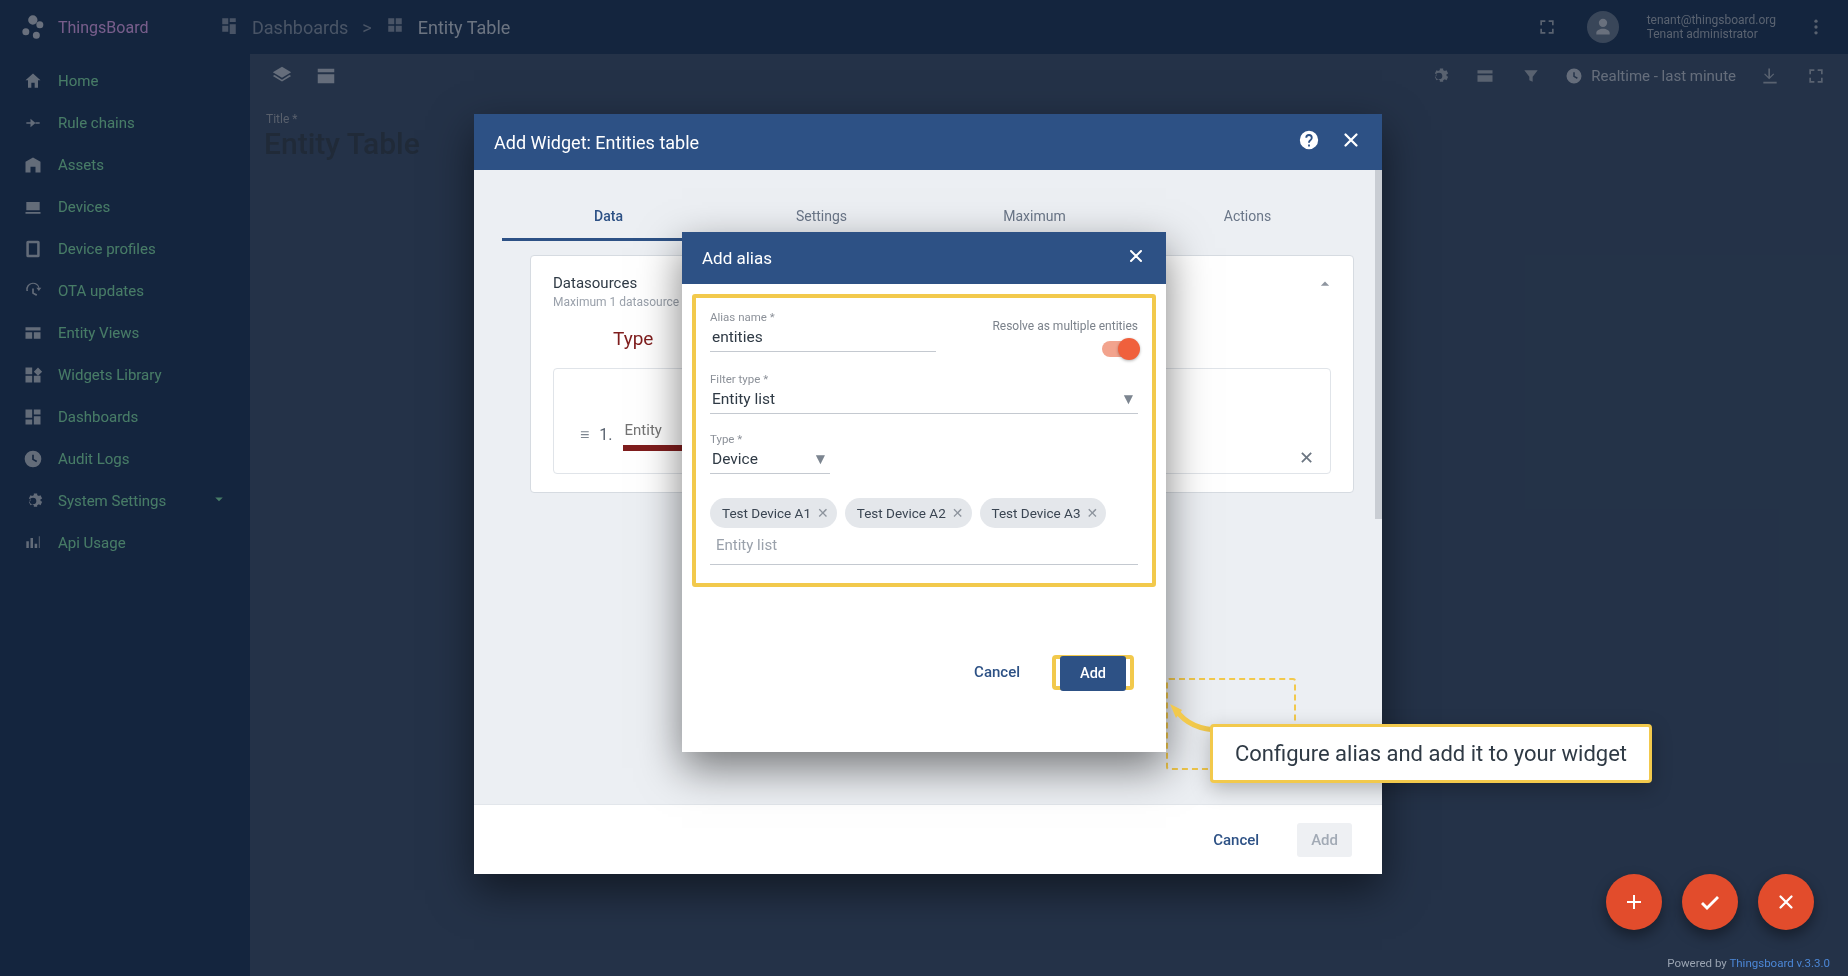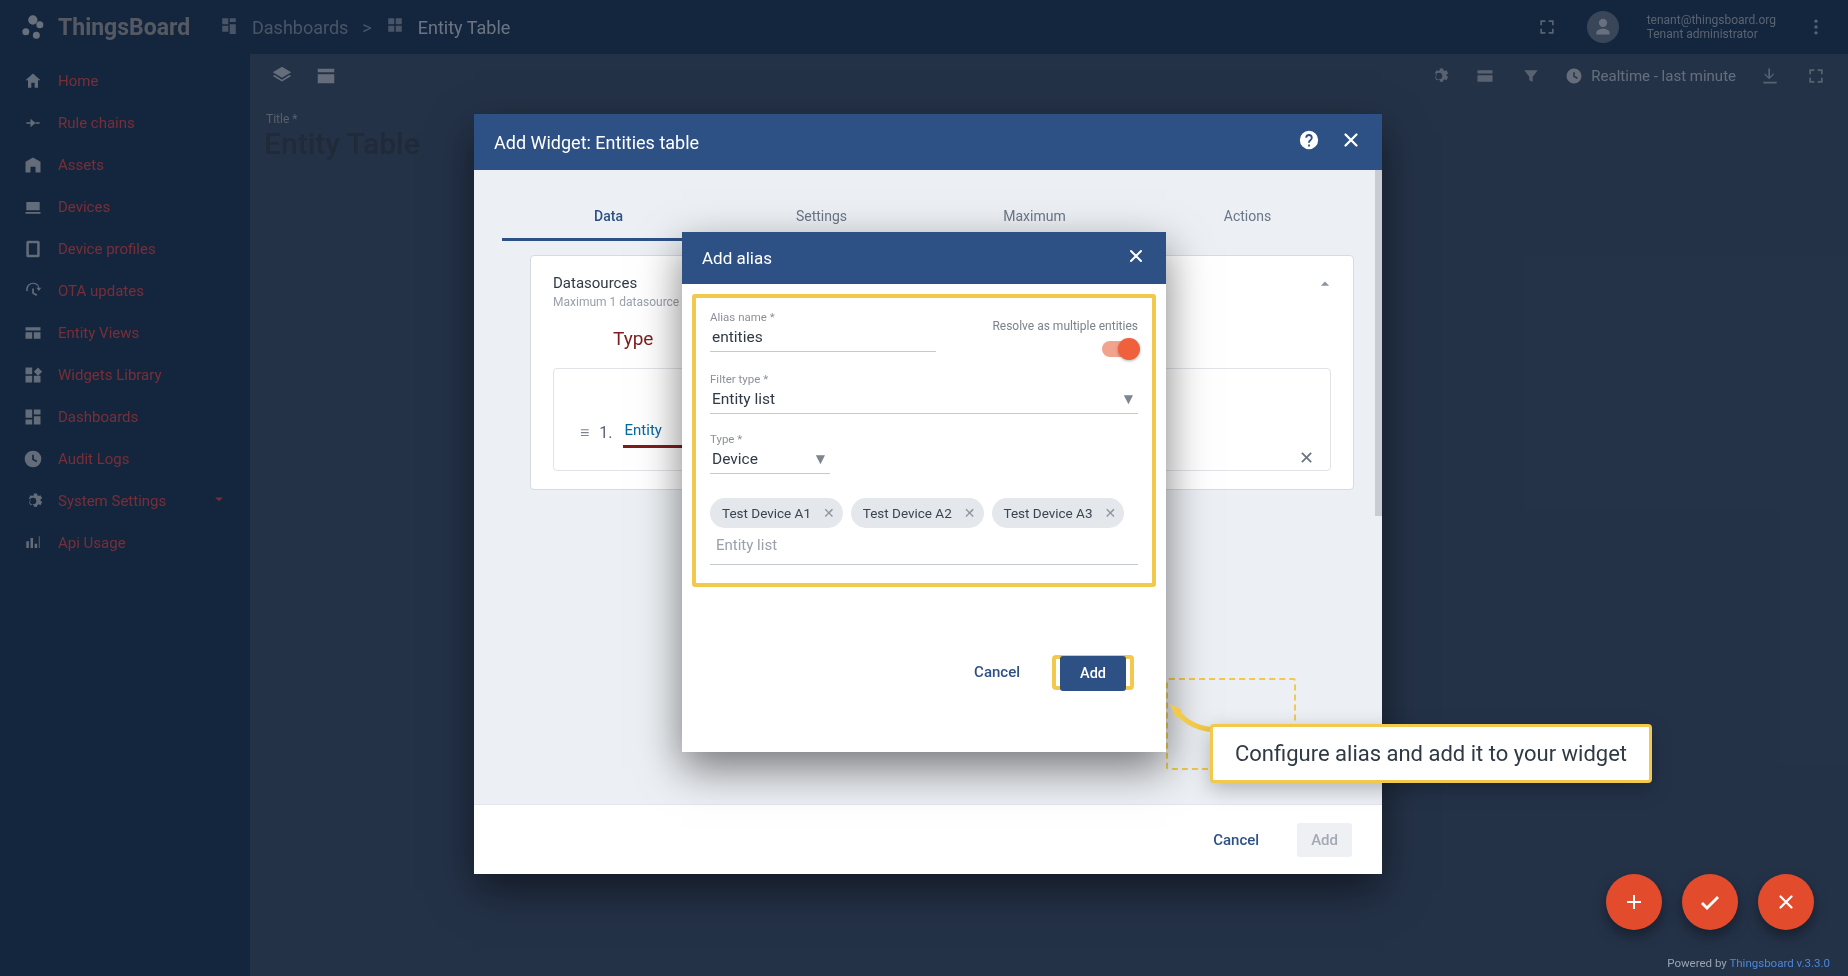--- a/index.html
+++ b/index.html
@@ -2,30 +2,30 @@
 <html><head>
 <meta charset="utf-8">
 <style>
 * { margin: 0; padding: 0; box-sizing: border-box; font-family: Roboto, "Helvetica Neue", Arial, sans-serif; }
 html, body { width: 1848px; height: 976px; overflow: hidden; background: #112a4a; color: #d0d6dd; }
 
 
 .topbar { position: absolute; left: 0; top: 0; right: 0; height: 54px; background: #152f52; display: flex; align-items: center; padding: 0 20px; z-index: 10; }
 .logo { display: flex; align-items: center; gap: 10px; width: 200px; }
 .logo-icon { width: 28px; height: 28px; }
-.logo-text { font-size: 23px; color: #a3a3a3; font-weight: 700; }
+.logo-text { font-size: 16px; color: #f0abfc; font-weight: 400; }
 .breadcrumb-area { display: flex; align-items: center; gap: 14px; font-size: 18px; color: #8a98aa; }
 .topbar-right { margin-left: auto; display: flex; align-items: center; gap: 28px; }
 .avatar-circle { width: 32px; height: 32px; border-radius: 50%; background: #67788f; display: flex; align-items: center; justify-content: center; }
 .tenant-text { display: flex; flex-direction: column; font-size: 12px; color: #aeb7c2; line-height: 1.2; }
 .icon-btn { cursor: pointer; display: flex; align-items: center; justify-content: center; width: 24px; height: 24px; color: #aeb7c2; }
 
 
 .sidebar { position: absolute; left: 0; top: 54px; bottom: 0; width: 250px; background: #152f52; padding-top: 6px; }
-.sidebar-item { display: flex; align-items: center; gap: 14px; padding: 10px 22px; font-size: 15px; color: #ef4444; cursor: pointer; }
+.sidebar-item { display: flex; align-items: center; gap: 14px; padding: 10px 22px; font-size: 15px; color: #86efac; cursor: pointer; }
 .sidebar-item .mi { width: 22px; height: 22px; display: flex; align-items: center; justify-content: center; color: #c4ccd6; }
 
 
 .main { position: absolute; left: 250px; right: 0; top: 54px; bottom: 0; background: #384c69; }
 .toolbar { position: absolute; left: 0; right: 0; top: 0; height: 44px; display: flex; align-items: center; padding: 0 20px; gap: 20px; }
 .tb-right { margin-left: auto; display: flex; align-items: center; gap: 22px; color: #c7cfd9; }
 .canvas { position: absolute; inset: 44px 0 0 0; }
 .title-label { position: absolute; left: 16px; top: 14px; font-size: 12px; color: #aaafb7; }
 .title-text { position: absolute; left: 14px; top: 28px; font-size: 30px; font-weight: 500; color: #2f3a45; }
 
@@ -42,39 +42,39 @@
 .tabs { display: flex; }
 .tab { flex: 1 1 0; text-align: center; padding: 12px 0 14px; font-size: 14px; color: #6a7688; cursor: pointer; }
 .tab.active { color: #2d5185; border-bottom: 3px solid #2d5185; font-weight: 500; }
 .panel { margin-top: 14px; border: 1px solid #d6dbe1; border-radius: 4px; padding: 18px 22px; background: #fff; position: relative; margin-left: 28px; }
 .panel-lbl { font-size: 15px; color: #2f3a45; }
 .panel-sub { font-size: 12px; color: #9aa1ab; margin-top: 3px; white-space: nowrap; overflow: hidden; }
 .chev { position: absolute; right: 18px; top: 18px; color: #8e959f; }
 .ds-inner { margin-top: 18px; border: 1px solid #e0e4e9; border-radius: 4px; padding: 22px 26px; position: relative; }
 .type-lbl { font-size: 19px; color: #7f1d1d; font-weight: 400; }
 .row-eq { display: flex; align-items: center; gap: 10px; margin-top: 26px; font-size: 16px; color: #5b6471; }
-.select-like { border-bottom: 3px solid #7f1d1d; padding: 4px 2px 6px; width: 90px; font-size: 15px; color: #0369a1; }
+.select-like { border-bottom: 6px solid #7f1d1d; padding: 4px 2px 6px; width: 90px; font-size: 15px; color: #737373; }
 .close-x { position: absolute; right: 16px; top: 78px; color: #6c7682; font-size: 18px; }
 .dlg-footer { position: absolute; left: 0; right: 0; bottom: 0; height: 70px; background: #fff; display: flex; align-items: center; justify-content: flex-end; gap: 24px; padding: 0 30px; border-top: 1px solid #e2e6eb; }
 .btn-flat { color: #2d5185; font-size: 15px; font-weight: 500; cursor: pointer; padding: 8px 14px; }
 .btn-flat.dis { color: #a2aab5; background: #eef0f3; border-radius: 3px; }
 
 
 .dlg.addalias { left: 682px; top: 232px; width: 484px; height: 520px; z-index: 40; }
 .alias-body { padding: 18px 24px 10px; }
 .highlight-rect { border: 4px solid #f2c94c; border-radius: 3px; padding: 12px 14px 18px; }
 .field { margin-bottom: 18px; position: relative; }
 .field-lbl { font-size: 11.5px; color: #8c9199; }
 .field-val { font-size: 15.5px; color: #2f3a45; border-bottom: 1px solid #c4c9d0; padding: 4px 2px 5px; display: flex; align-items: center; justify-content: space-between; }
 .toggle-row { display: flex; justify-content: space-between; align-items: center; gap: 32px; }
 .toggle-lbl { font-size: 12px; color: #7b828b; }
 .switch { position: relative; width: 36px; height: 16px; background: #f2a38d; border-radius: 10px; }
 .switch .knob { position: absolute; right: -2px; top: -3px; width: 22px; height: 22px; border-radius: 50%; background: #f0603c; box-shadow: 0 1px 3px rgba(0,0,0,0.3); }
 .chips-wrap { display: flex; flex-wrap: wrap; gap: 8px; border-bottom: 1px solid #c4c9d0; padding: 6px 0 10px; }
-.chip { background: #e4e7eb; color: #3a4552; font-size: 13.5px; padding: 7px 8px 7px 12px; border-radius: 16px; display: flex; gap: 12px; }
+.chip { background: #e4e7eb; color: #3a4552; font-size: 13.5px; padding: 7px 8px 7px 12px; border-radius: 16px; display: flex; gap: 6px; }
 .chip .x { color: #8d949d; font-size: 14px; cursor: pointer; }
 .entity-list-input { font-size: 15px; color: #9aa1ab; align-self: center; margin-left: 6px; }
 .alias-footer { display: flex; justify-content: flex-end; gap: 18px; padding: 14px 22px 0; }
 .btn-primary { background: #2d5185; color: #fff; font-size: 14.5px; font-weight: 500; padding: 9px 20px; border-radius: 3px; cursor: pointer; }
 .add-highlight { border: 4px solid #f2c94c; border-radius: 4px; padding: 4px; }
 
 
 .annot-arrow { position: absolute; z-index: 50; }
 .annot-box { position: absolute; z-index: 50; background: #fff; border: 3px solid #f2c94c; border-radius: 4px; padding: 14px 22px; font-size: 22px; color: #2f3a45; box-shadow: 0 6px 20px rgba(0,0,0,0.25); }
 

